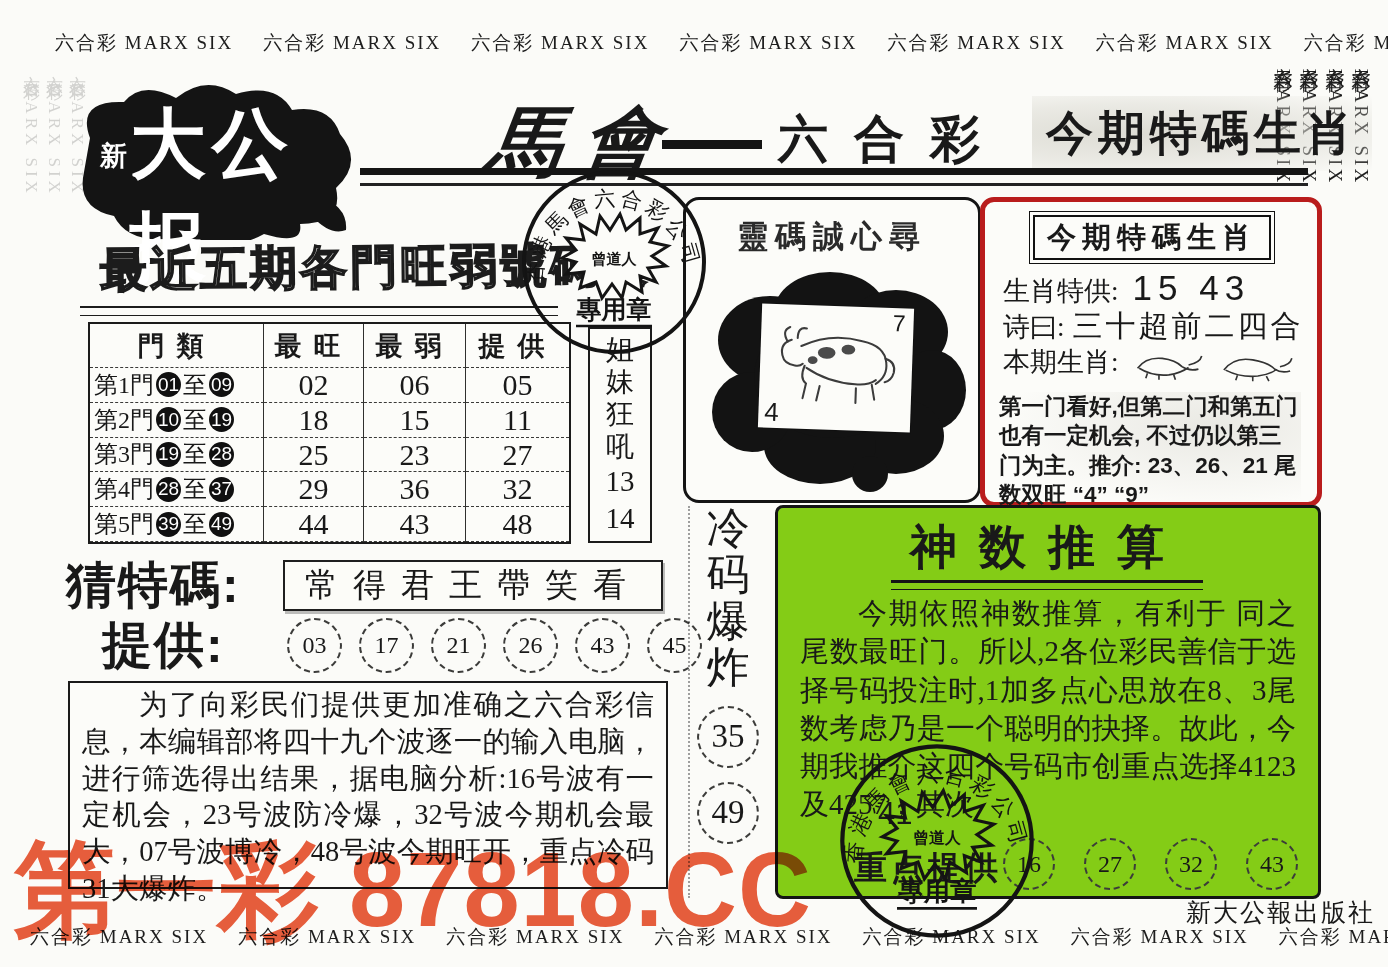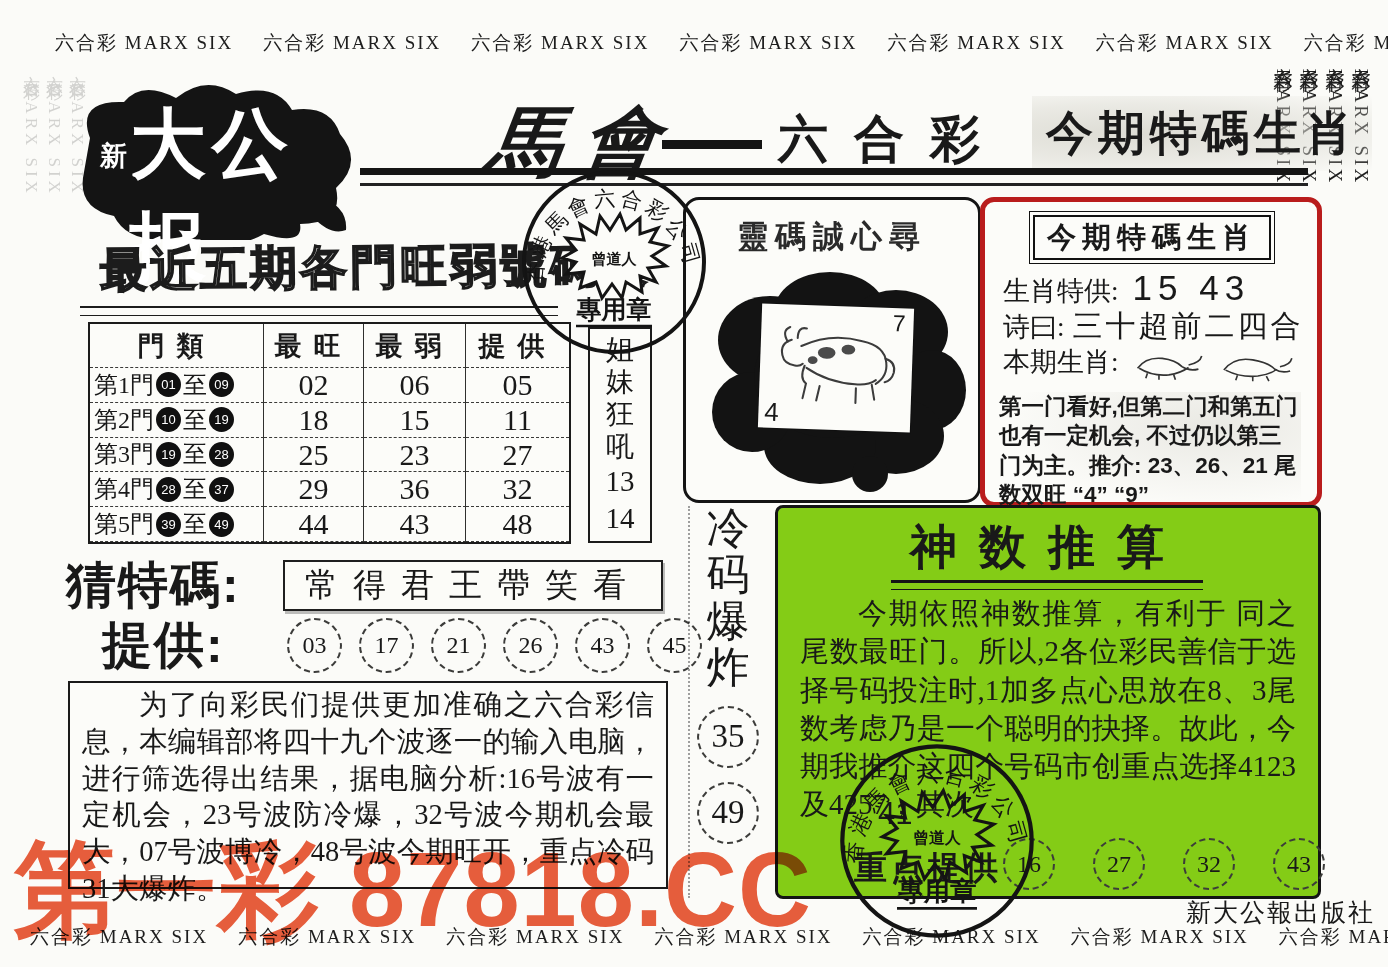--- a/index.html
+++ b/index.html
@@ -40,21 +40,21 @@
                 border-top:2.5px solid #1c1c1c;border-bottom:1.5px solid #1c1c1c;}
   
   .hw-table{position:absolute;left:88px;top:322px;width:479px;border:2.5px solid #1b1b1b;display:grid;
             grid-template-columns:174px 100px 102px 103px;grid-template-rows:44px repeat(5,34.8px);background:#fcfcf9;text-align:right;}
   .hw-c{border-right:1.5px solid #30302e;border-bottom:1.3px dashed #3a3a38;display:flex;align-items:center;justify-content:center;}
   .hw-c:nth-child(4n){border-right:none;}
   .hw-h{font-size:27px;font-weight:bold;letter-spacing:12px;}
   .hw-v{font-size:30px;}
   .hw-door{font-size:24px;letter-spacing:0;gap:2px;justify-content:flex-start;padding-left:4px;}
   .mini-circ{display:inline-flex;width:25px;height:25px;border-radius:50%;background:#101010;color:#fff;
-             align-items:center;justify-content:center;font-size:13px;font-family:"Liberation Sans",sans-serif;}
+             align-items:center;justify-content:center;font-size:19px;font-family:"Liberation Sans",sans-serif;}
   
   .sisters{position:absolute;left:588px;top:327px;width:60px;height:212px;border:2.5px solid #1b1b1b;
            display:flex;flex-direction:column;align-items:center;justify-content:center;gap:1px;background:#fcfcf9;}
   .sis-ch{font-size:28px;line-height:1.12;}
   .sis-num{font-size:29px;line-height:1.25;}
   
   .big-label{position:absolute;font-size:50px;font-weight:900;font-family:"Liberation Sans","DejaVu Sans",sans-serif;letter-spacing:2px;}
   .phrase-box{position:absolute;left:283px;top:560px;width:376px;height:47px;border:2px solid #1f1f1f;
               box-shadow:2px 3px 0 rgba(0,0,0,.25);display:flex;align-items:center;justify-content:center;
               font-size:33px;letter-spacing:15px;background:#fcfcf8;}
@@ -88,21 +88,21 @@
           font-family:"Liberation Sans","DejaVu Sans",sans-serif;font-weight:bold;
           background:radial-gradient(ellipse at 70% 30%, rgba(215,214,206,.5), rgba(215,214,206,0) 70%);}
   .rat{display:inline-block;vertical-align:middle;margin-left:6px;}
   
   .divine{position:absolute;left:775px;top:505px;width:540px;height:388px;border:3px solid #141414;border-radius:8px;background:#84cc16;}
   .d-title{position:absolute;left:0;right:0;top:8px;text-align:center;font-size:47px;font-weight:900;letter-spacing:22px;}
   .d-under{position:absolute;left:113px;top:72px;width:312px;height:6px;border-top:3px solid #151515;border-bottom:1.5px solid #151515;}
   .d-body{position:absolute;left:22px;top:86px;width:496px;font-size:29px;line-height:1.32;text-align:justify;text-indent:2em;}
   .d-frag{position:absolute;left:100px;top:288px;font-size:31px;font-family:"Liberation Sans",sans-serif;}
   .d-focus{position:absolute;left:76px;top:338px;font-size:33px;font-weight:900;font-family:"Liberation Sans",sans-serif;letter-spacing:4px;}
-  .d-circles{left:225px;top:330px;gap:38px;}
+  .d-circles{left:225px;top:330px;gap:29px;}
   .d-circles .num-circle{width:48px;height:48px;}
   
   .publisher{position:absolute;left:1186px;top:896px;font-size:25px;letter-spacing:2px;}
   
   .watermark{position:absolute;left:14px;top:824px;z-index:40;font-size:101px;font-weight:900;white-space:nowrap;
              font-family:"Liberation Sans","DejaVu Sans",sans-serif;letter-spacing:1px;
              mix-blend-mode:multiply;opacity:.92;transform:scaleY(1.04);}
   svg text{font-family:"Liberation Serif",serif;}
 </style>
 </head>

